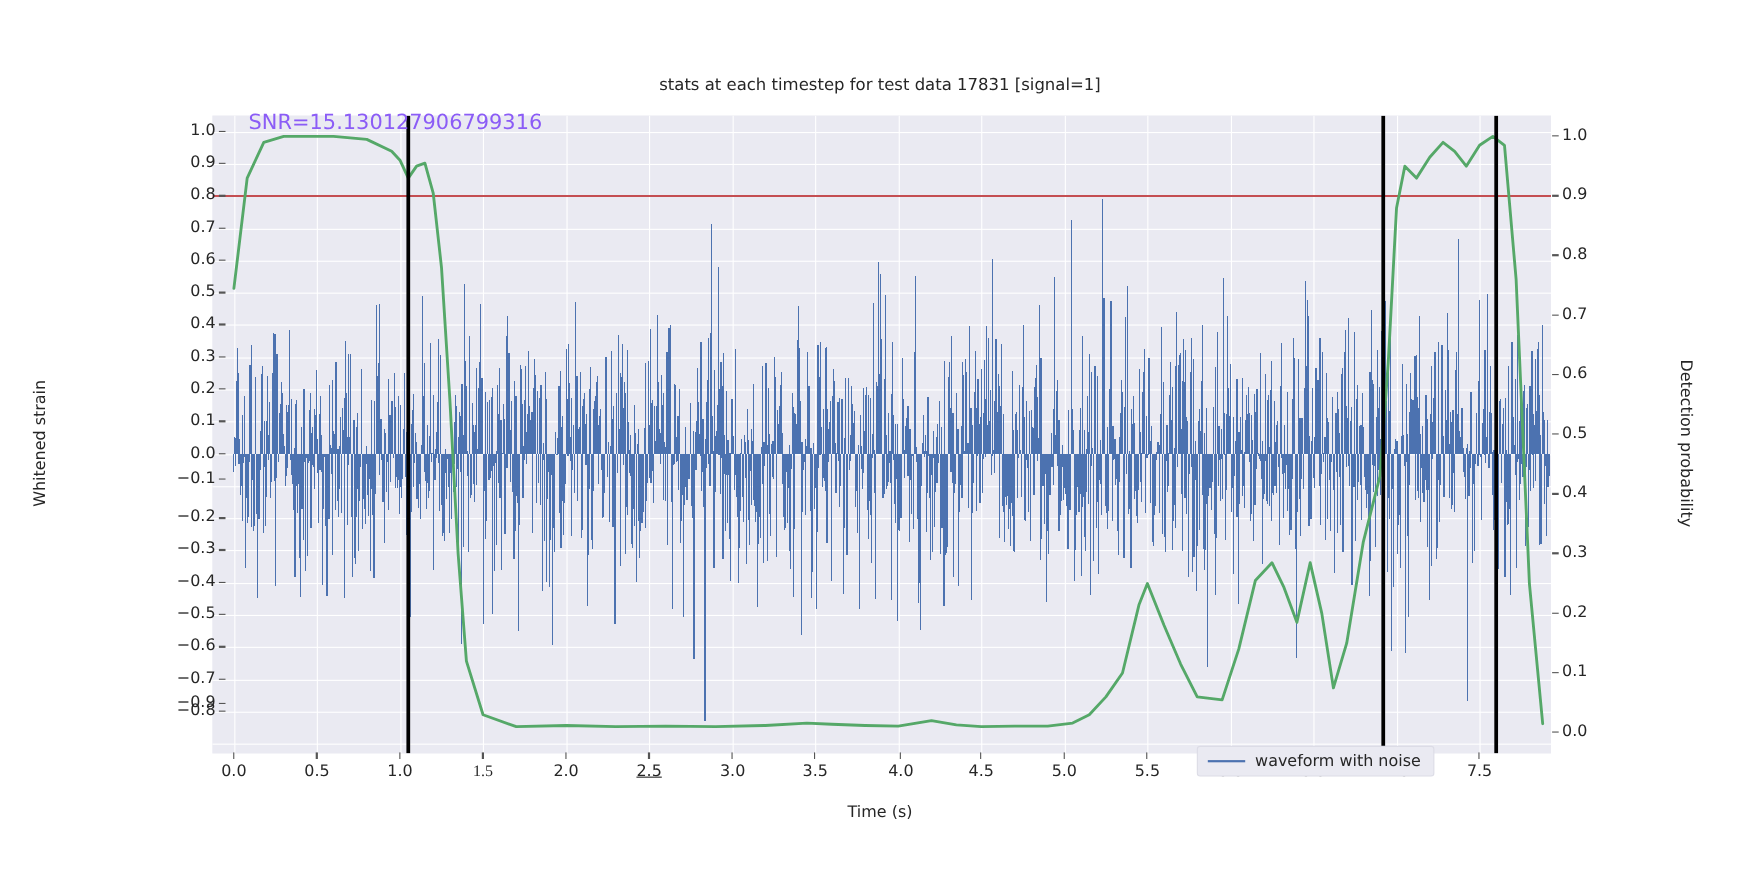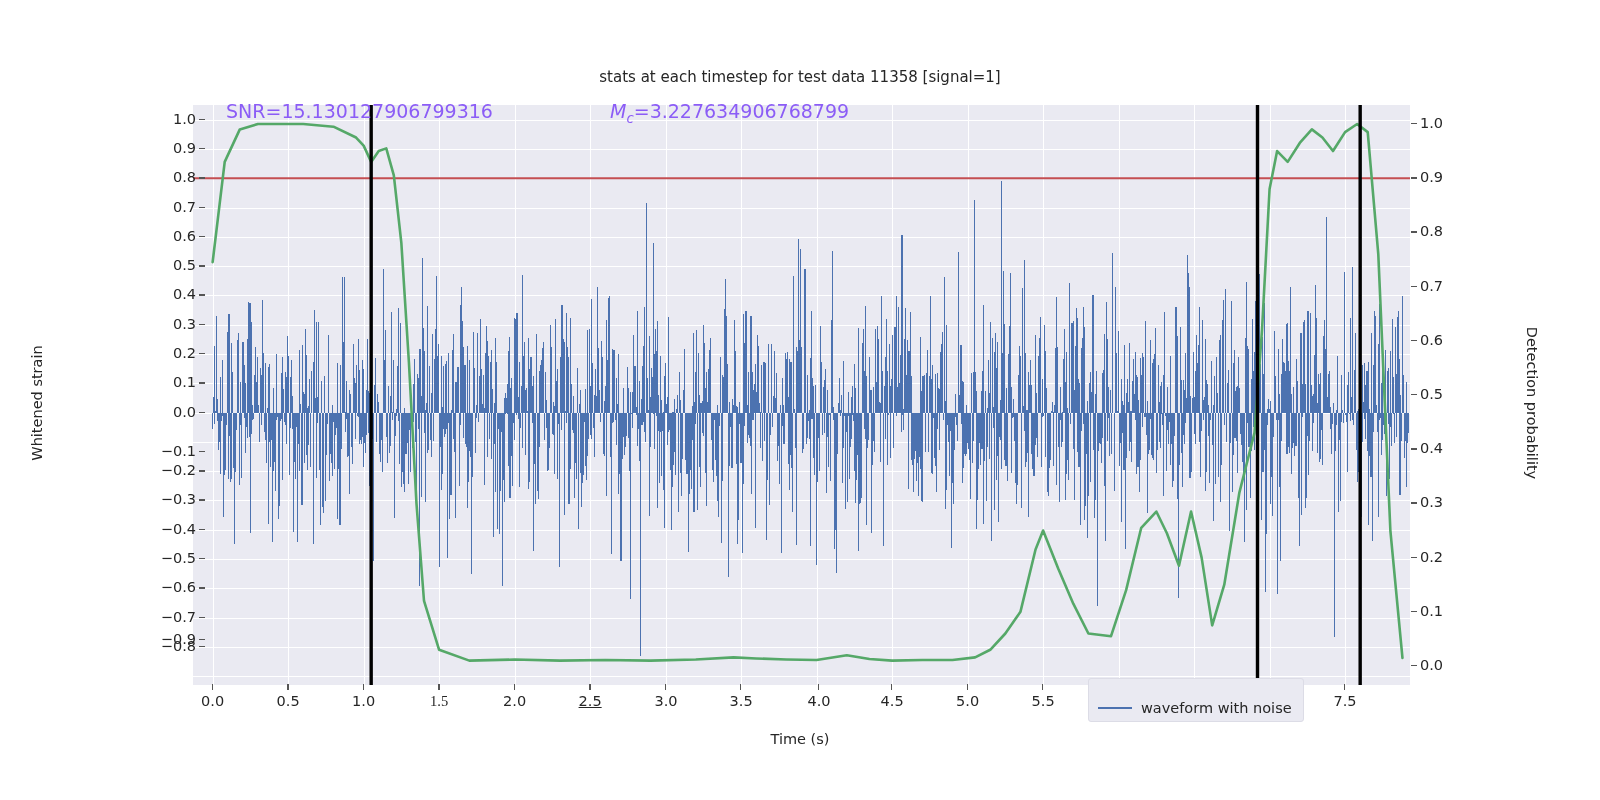--- a/index.html
+++ b/index.html
@@ -61,34 +61,34 @@
   #annot-mc{left:610px;top:100px;}
   #annot-s{left:1048px;top:100px;}
   .annot i{font-style:italic;}
   .annot sub{font-size:0.7em;font-style:italic;}
 
   
   #legend{
     position:absolute;left:1088px;top:678px;
     display:flex;align-items:center;gap:9px;
     background:#eaeaf2;border:1px solid #dcdce6;border-radius:3px;
-    padding:21px 11px 5px 9px;
+    padding:5px 11px 5px 9px;
   }
   #legend-swatch{display:block;width:34px;height:2.6px;background:#4c72b0;}
   #legend-label{font-size:14.5px;color:#262626;white-space:nowrap;}
 
   
   svg.layer{position:absolute;left:0;top:0;width:1217px;height:580px;display:block;}
 </style>
 </head>
 <body>
 
 <div id="figure">
 
-  <div id="fig-title">stats at each timestep for test data 11358 [signal=1]</div>
+  <div id="fig-title">stats at each timestep for test data 17831 [signal=1]</div>
 
   <div id="plot-area">
     <div id="grid-layer">
         <div class="gridline-h" style="top: 14.6465px;"></div>
         <div class="gridline-h" style="top: 43.9394px;"></div>
         <div class="gridline-h" style="top: 73.2323px;"></div>
         <div class="gridline-h" style="top: 102.525px;"></div>
         <div class="gridline-h" style="top: 131.818px;"></div>
         <div class="gridline-h" style="top: 161.111px;"></div>
         <div class="gridline-h" style="top: 190.404px;"></div>
@@ -139,21 +139,21 @@
       <div class="ytick-left" style="top: 148.939px;">0.9<span class="tl"></span></div>
       <div class="ytick-left" style="top: 178.232px;">0.8<span class="tl"></span></div>
       <div class="ytick-left" style="top: 207.525px;">0.7<span class="tl"></span></div>
       <div class="ytick-left" style="top: 236.818px;">0.6<span class="tl"></span></div>
       <div class="ytick-left" style="top: 266.111px;">0.5<span class="tl"></span></div>
       <div class="ytick-left" style="top: 295.404px;">0.4<span class="tl"></span></div>
       <div class="ytick-left" style="top: 324.697px;">0.3<span class="tl"></span></div>
       <div class="ytick-left" style="top: 353.99px;">0.2<span class="tl"></span></div>
       <div class="ytick-left" style="top: 383.283px;">0.1<span class="tl"></span></div>
       <div class="ytick-left" style="top: 412.576px;">0.0<span class="tl"></span></div>
-      <div class="ytick-left" style="top: 452px;">−0.1<span class="tl"></span></div>
+      <div class="ytick-left" style="top: 436px;">−0.1<span class="tl"></span></div>
       <div class="ytick-left" style="top: 471.162px;">−0.2<span class="tl"></span></div>
       <div class="ytick-left" style="top: 500.455px;">−0.3<span class="tl"></span></div>
       <div class="ytick-left" style="top: 529.747px;">−0.4<span class="tl"></span></div>
       <div class="ytick-left" style="top: 559.04px;">−0.5<span class="tl"></span></div>
       <div class="ytick-left" style="top: 588.333px; text-align: right;">−0.6<span class="tl"></span></div>
       <div class="ytick-left" style="top: 617.626px;">−0.7<span class="tl"></span></div>
       <div class="ytick-left" style="top: 646.919px;">−0.8<span class="tl"></span></div>
       <div class="ytick-left" style="top: 640px;">−0.9<span class="tl"></span></div>
       <div class="ytick-right" style="top: 123.972px;"><span class="tl"></span>1.0</div>
       <div class="ytick-right" style="top: 178.178px;"><span class="tl"></span>0.9</div>
@@ -183,21 +183,20 @@
       <div class="xtick" style="left: 1269.58px;">7.0<span class="tl"></span></div>
       <div class="xtick" style="left: 1345.07px;">7.5<span class="tl"></span></div>
     </div>
 
   <div id="xlabel">Time (s)</div>
   <div id="ylabel-left">Whitened strain</div>
   <div id="ylabel-right">Detection probability</div>
 
   <div class="annot" id="annot-snr"><span>SNR=</span><span>15.130127906799316</span></div>
 
-  <div class="annot" id="annot-mc"><i>M</i><sub>c</sub><span>=</span><span>3.227634906768799</span></div>
 
 
   <div id="legend">
     <span id="legend-swatch"></span>
     <span id="legend-label">waveform with noise</span>
   </div>
 
 </div>
 
 </body></html>

